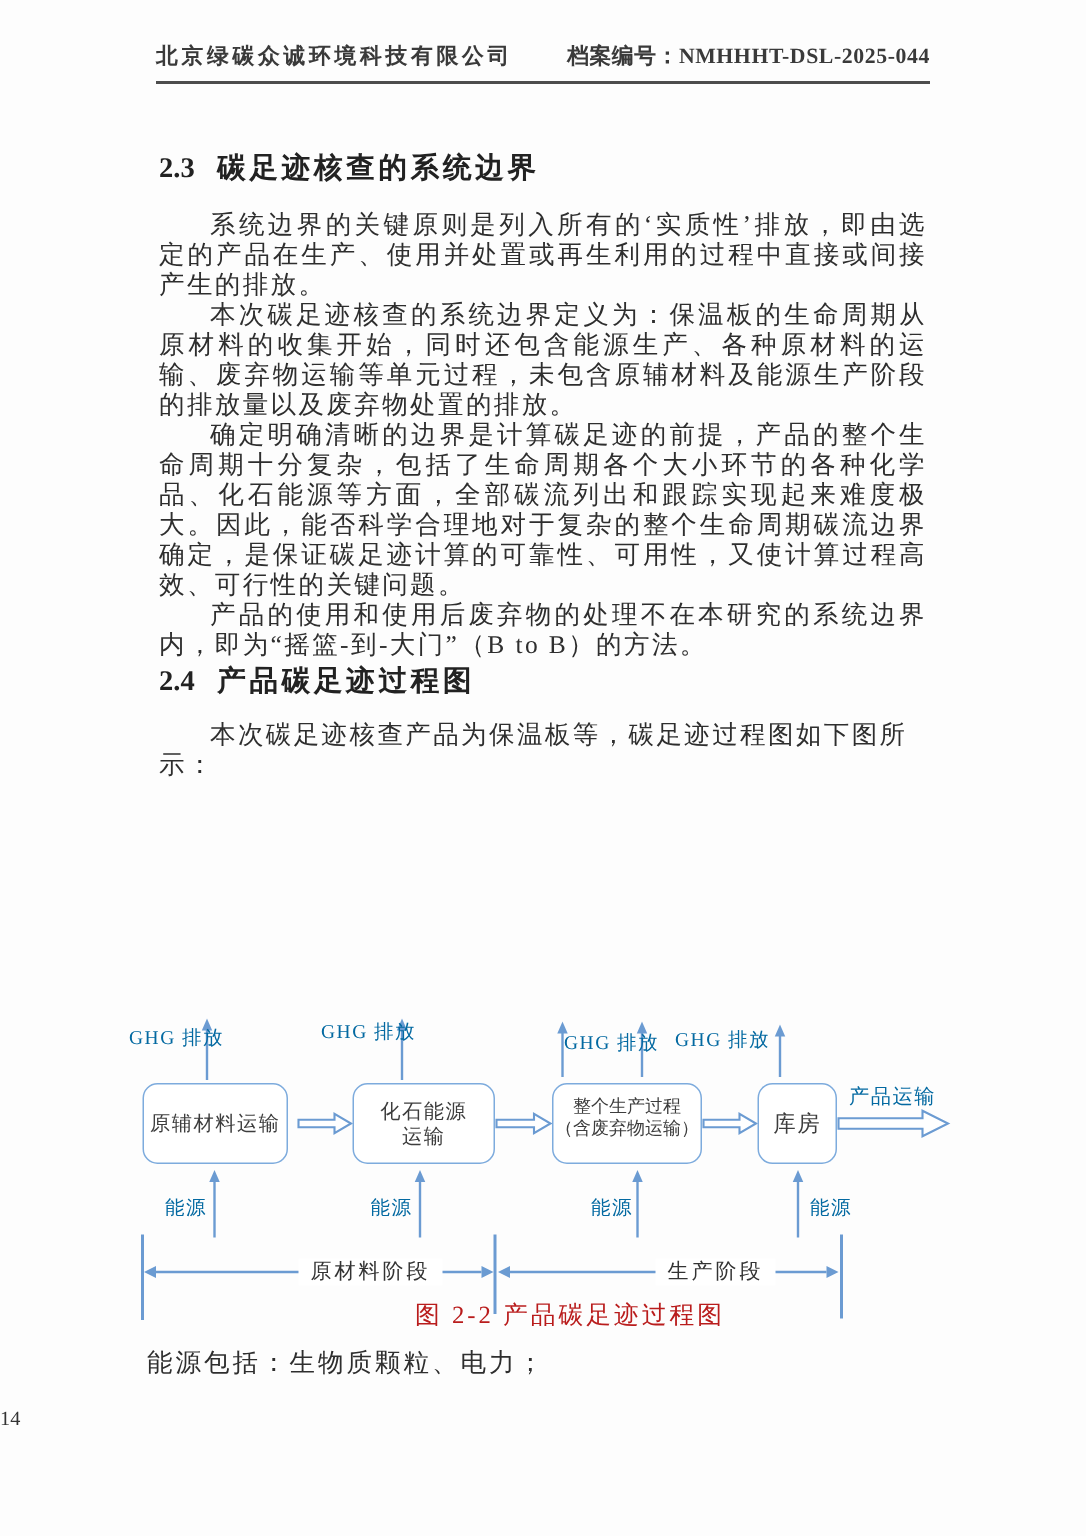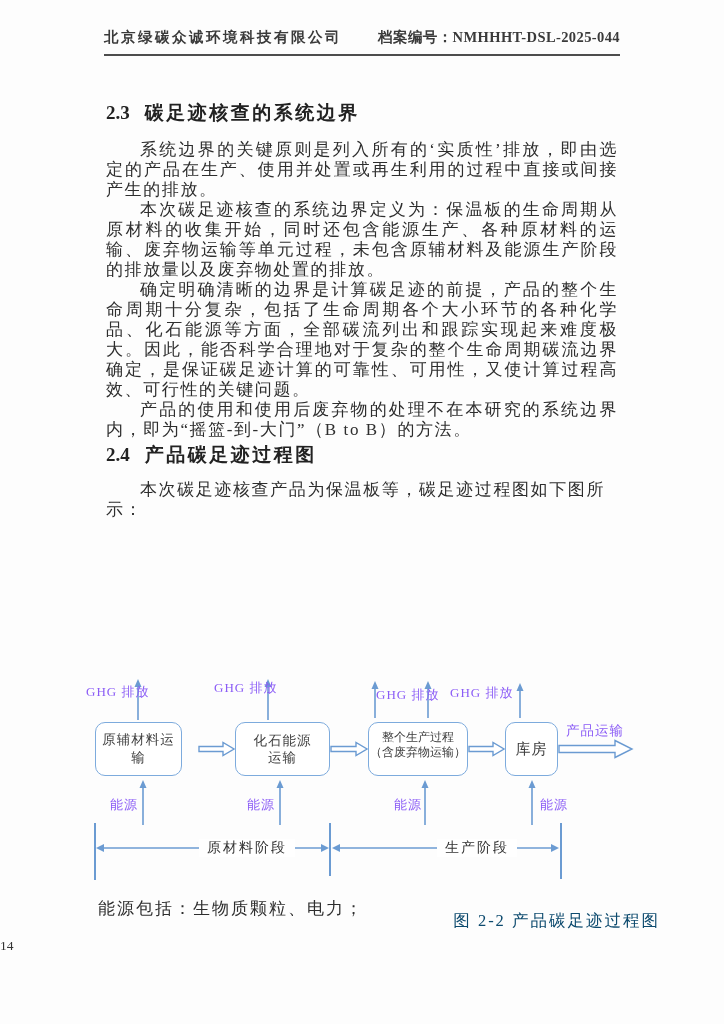--- a/index.html
+++ b/index.html
@@ -28,41 +28,41 @@
   .h23{margin-bottom:13px;}
   .h24{margin-top:2px;line-height:26px;}
   .content p{
     margin:0;font-size:17px;line-height:20px;letter-spacing:1.6px;
     text-align:justify;text-indent:2em;color:#2e2e2e;
   }
   .intro{margin-top:12px !important;text-align:left !important;}
   
   .diagram{position:absolute;left:0;top:670px;width:724px;height:270px;}
   .diagram svg{position:absolute;left:0;top:0;}
-  .dlabel{position:absolute;white-space:nowrap;color:#8b5cf6;}
+  .dlabel{position:absolute;white-space:nowrap;color:#0369a1;}
   .ghg{font-size:13px;letter-spacing:1px;}
   .energy{font-size:13px;letter-spacing:1px;}
   .flowbox{
     position:absolute;top:52px;height:54px;box-sizing:border-box;
     border:1.6px solid #7dabdd;border-radius:10px;
     display:flex;flex-direction:column;align-items:center;justify-content:center;
     color:#3d3d3d;text-align:center;background:#ffffff;
   }
-  .b1{left:95px;width:87px;font-size:13.5px;letter-spacing:1px;}
+  .b1{left:95px;width:97px;font-size:13.5px;letter-spacing:1px;}
   .b2{left:235px;width:95px;font-size:13.5px;letter-spacing:1px;padding:0 12px;line-height:17px;}
   .b3{left:368px;width:100px;font-size:12px;line-height:15px;justify-content:flex-start;padding-top:7px;}
   .b4{left:505px;width:53px;font-size:15px;letter-spacing:1px;}
   .outlabel{font-size:13.5px;letter-spacing:1px;}
   .stagelabel{
     font-size:14px;letter-spacing:2px;background:#ffffff;padding:0 8px;
     color:#333333;top:169px;margin-left:36px;
   }
   .caption{
-    position:absolute;left:100px;top:196px;width:560px;text-align:right;
-    font-size:16.5px;letter-spacing:2px;color:#0c4a6e;margin-top:44px;
+    position:absolute;left:100px;top:196px;width:560px;text-align:center;
+    font-size:16.5px;letter-spacing:2px;color:#b91c1c;
   }
   .note{
     position:absolute;left:98px;top:897px;font-size:17px;letter-spacing:2px;color:#2e2e2e;
   }
   .pagenum{
     position:absolute;left:0;top:938px;width:724px;text-align:left;
     font-size:13.5px;color:#333333;
   }
 </style>
 </head>

